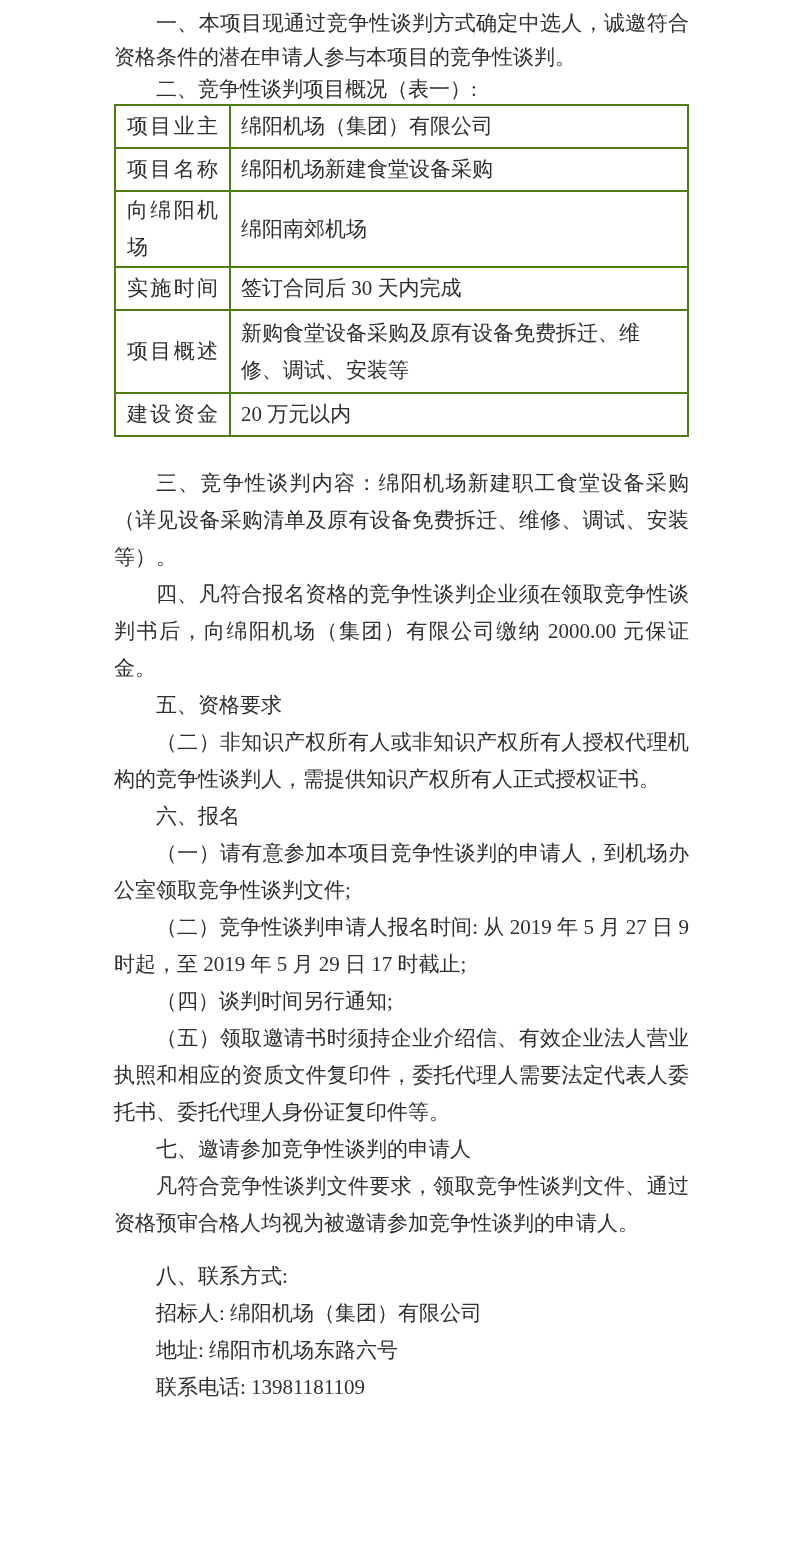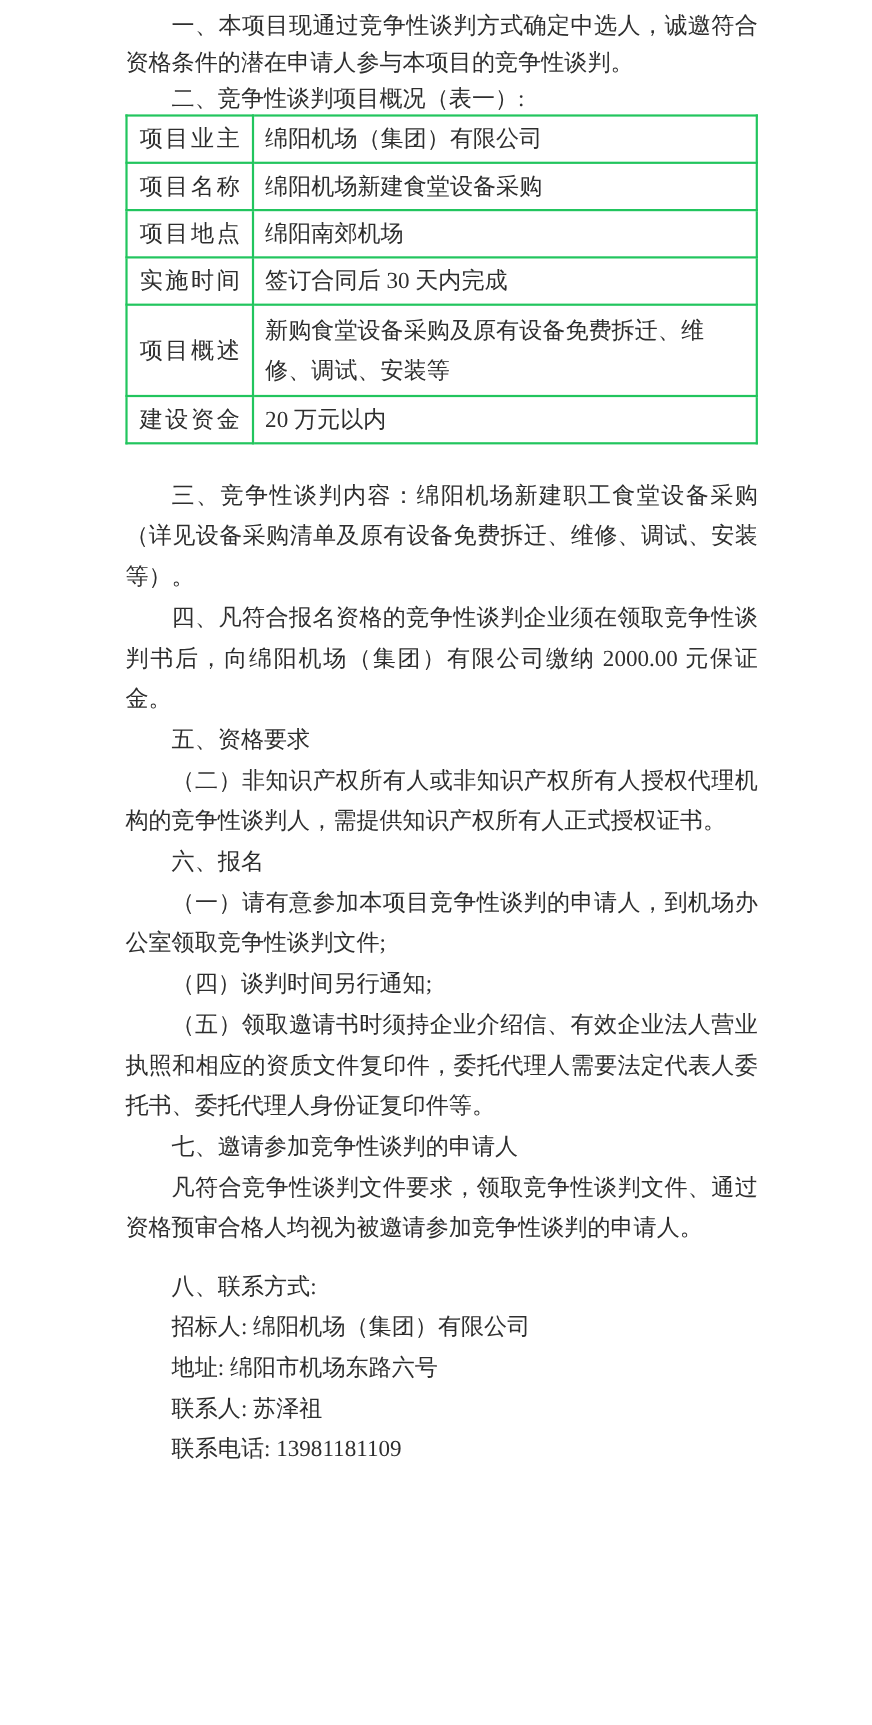--- a/index.html
+++ b/index.html
@@ -29,21 +29,21 @@
   p.intro { line-height: 34px; }
   p.tbl-head { line-height: 30px; }
   p.after-table { margin-top: 28px; }
   p.sec8 { margin-top: 16px; }
   table.project {
     border-collapse: collapse;
     width: 100%;
     table-layout: fixed;
   }
   table.project td {
-    border: 2px solid #22c55e;
+    border: 2px solid #4d7c0f;
     vertical-align: middle;
     box-sizing: border-box;
   }
   td.lbl {
     width: 115px;
     padding: 0 11px;
     text-align: justify;
     text-align-last: justify;
     line-height: 37px;
   }
@@ -69,21 +69,21 @@
     <tbody>
       <tr class="h1">
         <td class="lbl">项目业主</td>
         <td class="val">绵阳机场（集团）有限公司</td>
       </tr>
       <tr class="h1">
         <td class="lbl">项目名称</td>
         <td class="val">绵阳机场新建食堂设备采购</td>
       </tr>
       <tr class="h1">
-        <td class="lbl">项目地点</td>
+        <td class="lbl">向绵阳机场</td>
         <td class="val">绵阳南郊机场</td>
       </tr>
       <tr class="h1">
         <td class="lbl">实施时间</td>
         <td class="val">签订合同后 30 天内完成</td>
       </tr>
       <tr class="h2">
         <td class="lbl">项目概述</td>
         <td class="val">新购食堂设备采购及原有设备免费拆迁、维修、调试、安装等</td>
       </tr>
@@ -93,23 +93,23 @@
       </tr>
     </tbody>
   </table>
 
   <p class="after-table">三、竞争性谈判内容：绵阳机场新建职工食堂设备采购（详见设备采购清单及原有设备免费拆迁、维修、调试、安装等）。</p>
   <p>四、凡符合报名资格的竞争性谈判企业须在领取竞争性谈判书后，向绵阳机场（集团）有限公司缴纳 2000.00 元保证金。</p>
   <p>五、资格要求</p>
   <p>（二）非知识产权所有人或非知识产权所有人授权代理机构的竞争性谈判人，需提供知识产权所有人正式授权证书。</p>
   <p>六、报名</p>
   <p>（一）请有意参加本项目竞争性谈判的申请人，到机场办公室领取竞争性谈判文件;</p>
+  <p>（二）竞争性谈判申请人报名时间: 从 2019 年 5 月 27 日 9 时起，至 2019 年 5 月 29 日 17 时截止;</p>
   <p>（四）谈判时间另行通知;</p>
   <p>（五）领取邀请书时须持企业介绍信、有效企业法人营业执照和相应的资质文件复印件，委托代理人需要法定代表人委托书、委托代理人身份证复印件等。</p>
   <p>七、邀请参加竞争性谈判的申请人</p>
   <p>凡符合竞争性谈判文件要求，领取竞争性谈判文件、通过资格预审合格人均视为被邀请参加竞争性谈判的申请人。</p>
   <p class="sec8">八、联系方式:</p>
   <p>招标人: 绵阳机场（集团）有限公司</p>
   <p>地址: 绵阳市机场东路六号</p>
-  <p>联系人: 苏泽祖</p>
   <p>联系电话: 13981181109</p>
 
 </div>
 
 </body></html>

